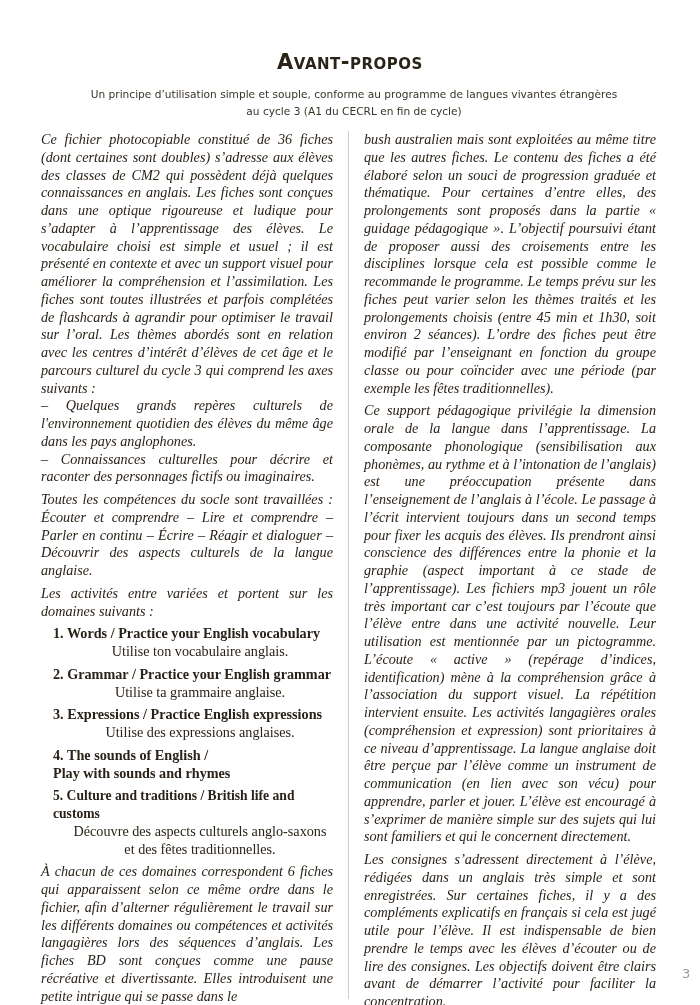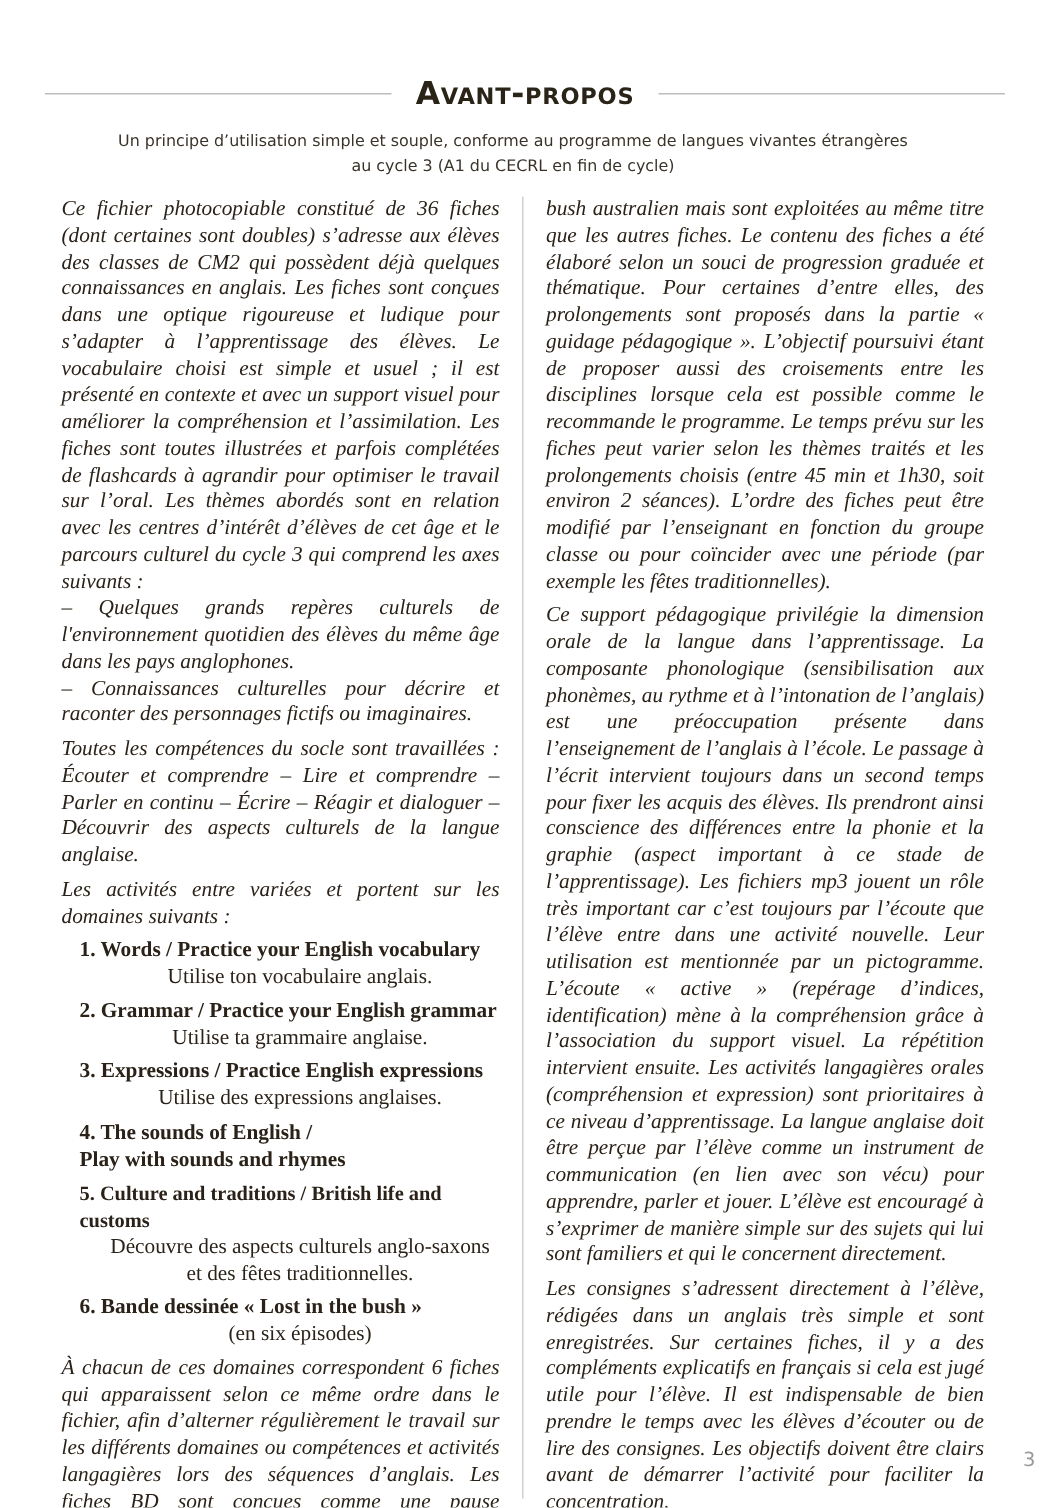--- a/index.html
+++ b/index.html
@@ -1,20 +1,20 @@
 <!DOCTYPE html>
 <html><head>
 <meta charset="utf-8">
 <style>
   html, body { margin: 0; padding: 0; background: #ffffff; }
   body { width: 700px; height: 1005px; position: relative; overflow: hidden; color: #2a2218; }
-  .title-row { position: absolute; top: 44px; left: 30px; width: 640px; height: 36px; display: flex; align-items: center; }
+  .title-row { position: absolute; top: 44px; left: 30px; width: 640px; height: 36px; display: flex; align-items: center; flex-direction: column; }
   .rule { flex: 1; height: 1px; background: #bdbdbd; }
   .title { font-family: "DejaVu Sans", sans-serif; font-weight: bold; font-size: 21px; color: #2a2418; padding: 0 16px; letter-spacing: 0.5px; font-variant: small-caps; white-space: nowrap; }
-  .subtitle { position: absolute; top: 86px; left: 52px; width: 580px; text-align: center; font-family: "DejaVu Sans", sans-serif; font-size: 10.6px; line-height: 17px; color: #3a3328; }
+  .subtitle { position: absolute; top: 86px; left: 64px; width: 580px; text-align: center; font-family: "DejaVu Sans", sans-serif; font-size: 10.6px; line-height: 17px; color: #3a3328; }
   .col { position: absolute; top: 131px; font-family: "Liberation Serif", serif; font-size: 14.2px; line-height: 17.75px; color: #2a2218; text-align: justify; }
   .col-left { left: 41px; width: 292px; }
   .col-right { left: 364px; width: 292px; }
   .divider { position: absolute; left: 348px; top: 131px; width: 1px; height: 868px; background: #cfcfcf; }
   .col p { margin: 0 0 5px 0; font-style: italic; }
   .col p.nb { margin-bottom: 0; }
   .domain { margin: 0 0 5px 12px; }
   .domain .dt { font-weight: bold; display: block; text-align: left; }
   .domain .dd { display: block; padding-left: 14px; text-align: center; }
   .pagenum { position: absolute; left: 682px; top: 966px; font-family: "DejaVu Sans", sans-serif; font-size: 13px; color: #9a9a9a; }
@@ -52,24 +52,20 @@
     <span class="dt">3. Expressions / Practice English expressions</span>
     <span class="dd">Utilise des expressions anglaises.</span>
   </div>
   <div class="domain">
     <span class="dt" style="padding-right:100px;">4. The sounds of English / Play with sounds and rhymes</span>
   </div>
   <div class="domain">
     <span class="dt" style="font-size:13.6px;">5. Culture and traditions / British life and customs</span>
     <span class="dd">Découvre des aspects culturels anglo-saxons et des fêtes traditionnelles.</span>
   </div>
-  <div class="domain">
-    <span class="dt">6. Bande dessinée « Lost in the bush »</span>
-    <span class="dd">(en six épisodes)</span>
-  </div>
 
   <p>À chacun de ces domaines correspondent 6 fiches qui apparaissent selon ce même ordre dans le fichier, afin d’alterner régulièrement le travail sur les différents domaines ou compétences et activités langagières lors des séquences d’anglais. Les fiches BD sont conçues comme une pause récréative et divertissante. Elles introduisent une petite intrigue qui se passe dans le</p>
 </div>
 
 <div class="divider"></div>
 
 <div class="col col-right">
   <p>bush australien mais sont exploitées au même titre que les autres fiches.  Le contenu des fiches a été élaboré selon un souci de progression graduée et thématique. Pour certaines d’entre elles, des prolongements sont proposés dans la partie « guidage pédagogique ». L’objectif poursuivi étant de proposer aussi des croisements entre les disciplines lorsque cela est possible comme le recommande le programme. Le temps prévu sur les fiches peut varier selon les thèmes traités et les prolongements choisis (entre 45 min et 1h30, soit environ 2 séances). L’ordre des fiches peut être modifié par l’enseignant en fonction du groupe classe ou pour coïncider avec une période (par exemple les fêtes traditionnelles).</p>
   <p>Ce support pédagogique privilégie la dimension orale de la langue dans l’apprentissage. La composante phonologique (sensibilisation aux phonèmes, au rythme et à l’intonation de l’anglais) est une préoccupation présente dans l’enseignement de l’anglais à l’école. Le passage à l’écrit intervient toujours dans un second temps pour fixer les acquis des élèves. Ils prendront ainsi conscience des différences entre la phonie et la graphie (aspect important à ce stade de l’apprentissage). Les fichiers mp3 jouent un rôle très important car c’est toujours par l’écoute que l’élève entre dans une activité nouvelle. Leur utilisation est mentionnée par un pictogramme. L’écoute « active » (repérage d’indices, identification) mène à la compréhension grâce à l’association du support visuel. La répétition intervient ensuite. Les activités langagières orales (compréhension et expression) sont prioritaires à ce niveau d’apprentissage. La langue anglaise doit être perçue par l’élève comme un instrument de communication (en lien avec son vécu) pour apprendre, parler et jouer. L’élève est encouragé à s’exprimer de manière simple sur des sujets qui lui sont familiers et qui le concernent directement.</p>
   <p>Les consignes s’adressent directement à l’élève, rédigées dans un anglais très simple et sont enregistrées. Sur certaines fiches, il y a des compléments explicatifs en français si cela est jugé utile pour l’élève. Il est indispensable de bien prendre le temps avec les élèves d’écouter ou de lire des consignes. Les objectifs doivent être clairs avant de démarrer l’activité pour faciliter la concentration.</p>

